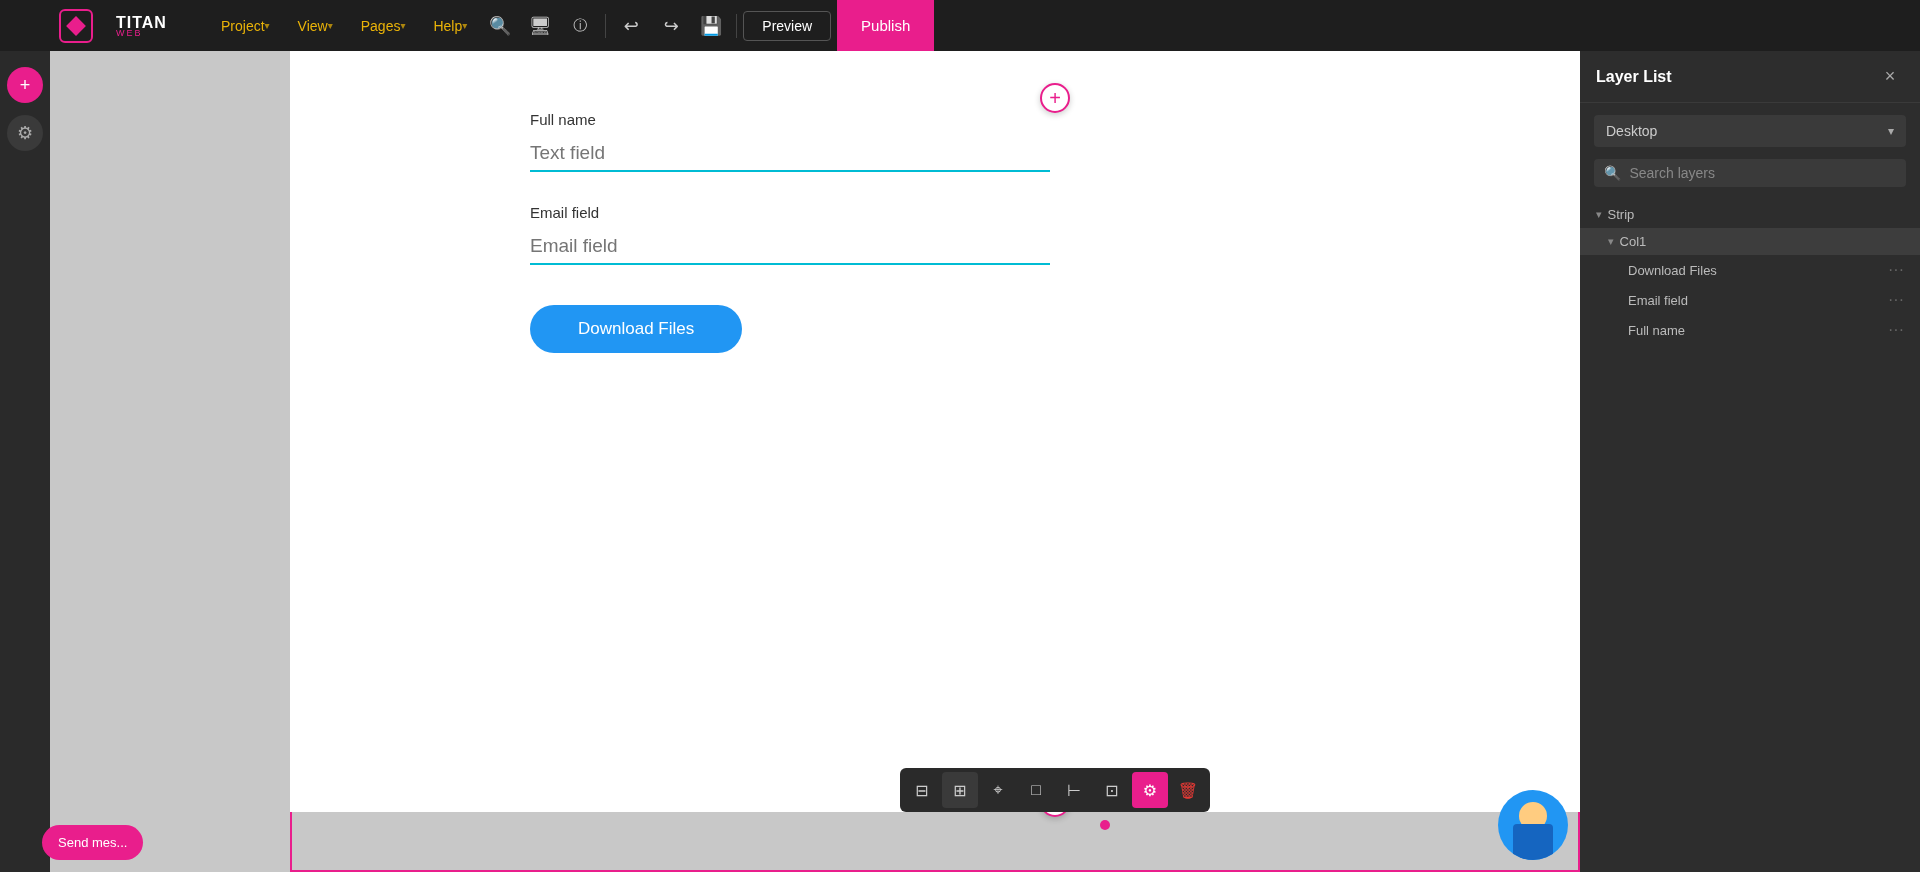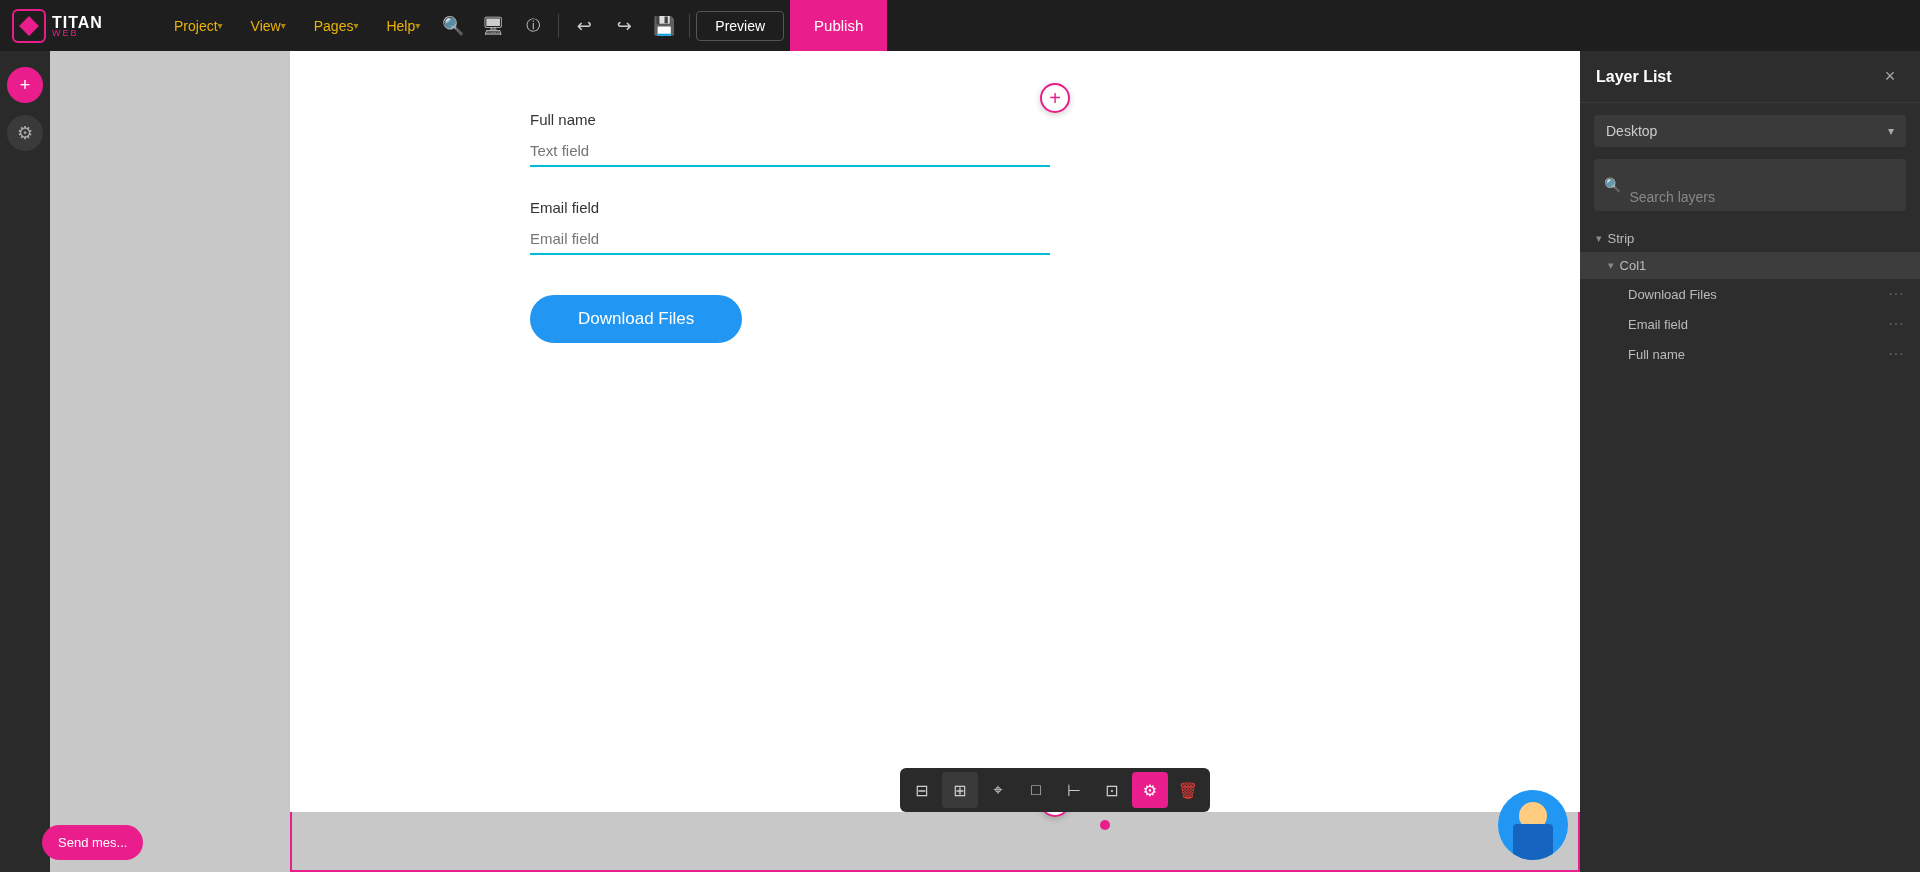--- a/index.html
+++ b/index.html
@@ -4,21 +4,21 @@
   <style>
     * { box-sizing: border-box; margin: 0; padding: 0; }
     body { font-family: -apple-system, BlinkMacSystemFont, 'Segoe UI', sans-serif; background: #e8e8e8; width: 1920px; height: 872px; overflow: hidden; position: relative; }
 
     
     .topbar {
       position: absolute; top: 0; left: 0; right: 0; height: 51px;
       background: #1e1e1e; display: flex; align-items: center; z-index: 100;
     }
     .topbar-logo {
-      display: flex; align-items: center; gap: 6px; padding: 0 12px; width: 160px;
+      display: flex; align-items: center; gap: 23px; padding: 0 12px; width: 160px; margin-left: 47px;
     }
     .logo-icon {
       width: 34px; height: 34px; border: 2px solid #e91e8c; border-radius: 6px;
       display: flex; align-items: center; justify-content: center; position: relative;
     }
     .logo-diamond {
       width: 14px; height: 14px; background: #e91e8c; transform: rotate(45deg);
     }
     .logo-sub { color: #e91e8c; font-size: 9px; letter-spacing: 2px; display: block; margin-top: -4px; }
 
@@ -98,21 +98,21 @@
     }
 
     
     .form-content {
       position: absolute; top: 60px; left: 480px; width: 520px; z-index: 10;
     }
     .form-field { margin-bottom: 32px; }
     .field-label { font-size: 15px; color: #333; margin-bottom: 8px; }
     .field-input {
       width: 100%; border: none; border-bottom: 2px solid #00bcd4;
-      font-size: 15px; color: #bbb; padding: 6px 0; outline: none;
+      font-size: 19px; color: #bbb; padding: 6px 0; outline: none;
       background: transparent;
     }
 
     .download-btn {
       background: #2196f3; color: white; border: none; border-radius: 50px;
       padding: 14px 48px; font-size: 17px; font-weight: 500; cursor: pointer;
       margin-top: 8px;
     }
 
     
@@ -155,21 +155,21 @@
     .desktop-dropdown .chevron { color: #aaa; font-size: 12px; }
 
     
     .search-layers {
       margin: 0 14px 10px; background: #3a3a3a; border-radius: 4px;
       display: flex; align-items: center; padding: 6px 10px; gap: 8px;
     }
     .search-icon-sm { color: #888; font-size: 14px; }
     .search-input {
       background: transparent; border: none; color: #ccc; font-size: 14px;
-      outline: none; flex: 1; margin-top: 24px;
+      outline: none; flex: 1;
     }
     .search-input::placeholder { color: #888; }
 
     
     .layer-tree { flex: 1; overflow-y: auto; padding: 4px 0; }
     .layer-item {
       display: flex; align-items: center; padding: 6px 16px;
       cursor: pointer; color: #bbb; font-size: 13px; gap: 6px;
     }
     .layer-item.selected { background: #3d3d3d; }

